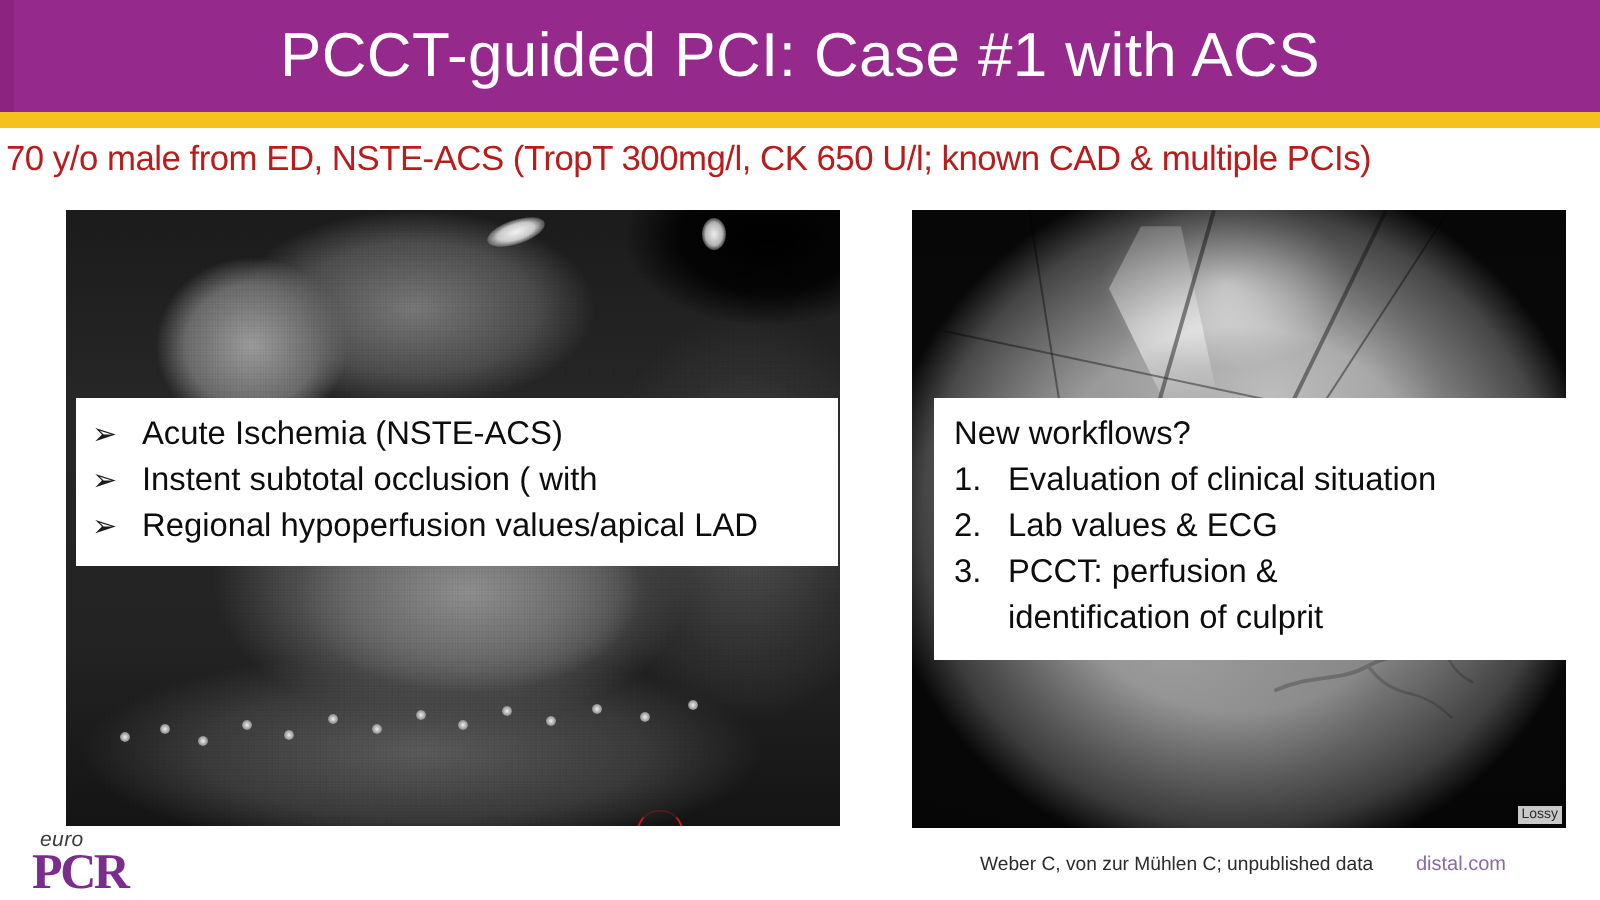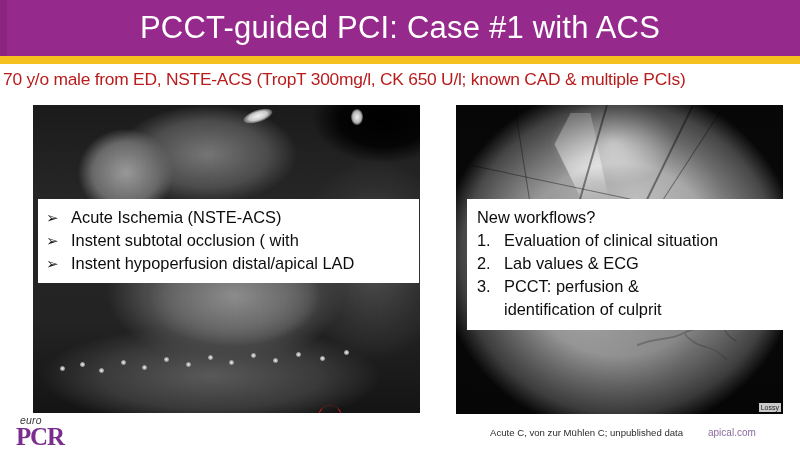--- a/index.html
+++ b/index.html
@@ -321,21 +321,21 @@
   <div class="bullet-row">
     <span class="bullet-mark">➢</span>
     <span class="bullet-text">Acute Ischemia (NSTE-ACS)</span>
   </div>
   <div class="bullet-row">
     <span class="bullet-mark">➢</span>
     <span class="bullet-text">Instent subtotal occlusion ( with</span>
   </div>
   <div class="bullet-row">
     <span class="bullet-mark">➢</span>
-    <span class="bullet-text">Instent hypoperfusion distal/apical LAD</span>
+    <span class="bullet-text">Regional hypoperfusion values/apical LAD</span>
   </div>
 </div>
 
 <div class="panel panel-right">
   <div class="angio-base"></div>
   <div class="angio-cath"></div>
   <div class="angio-wire" style="left:58px; top:0px; width:1.4px; height:150px; transform: rotate(-9deg);"></div>
   <div class="angio-wire" style="left:150px; top:0px; width:1.6px; height:210px; transform: rotate(16deg);"></div>
   <div class="angio-wire" style="left:236px; top:0px; width:1.5px; height:190px; transform: rotate(26deg);"></div>
   <div class="angio-wire" style="left:268px; top:0px; width:1.3px; height:170px; transform: rotate(33deg);"></div>
@@ -364,14 +364,14 @@
     <span class="bullet-num">3.</span>
     <span class="bullet-text">PCCT: perfusion &amp;</span>
   </div>
   <div class="plain-row continuation-num">identification of culprit</div>
 </div>
 
 <div class="logo">
   <div class="logo-euro">euro</div>
   <div class="logo-pcr">PCR</div>
 </div>
-<div class="footer-credit">Acute C, von zur Mühlen C; unpublished data</div>
-<div class="footer-site">apical.com</div>
+<div class="footer-credit">Weber C, von zur Mühlen C; unpublished data</div>
+<div class="footer-site">distal.com</div>
 
 </body></html>

